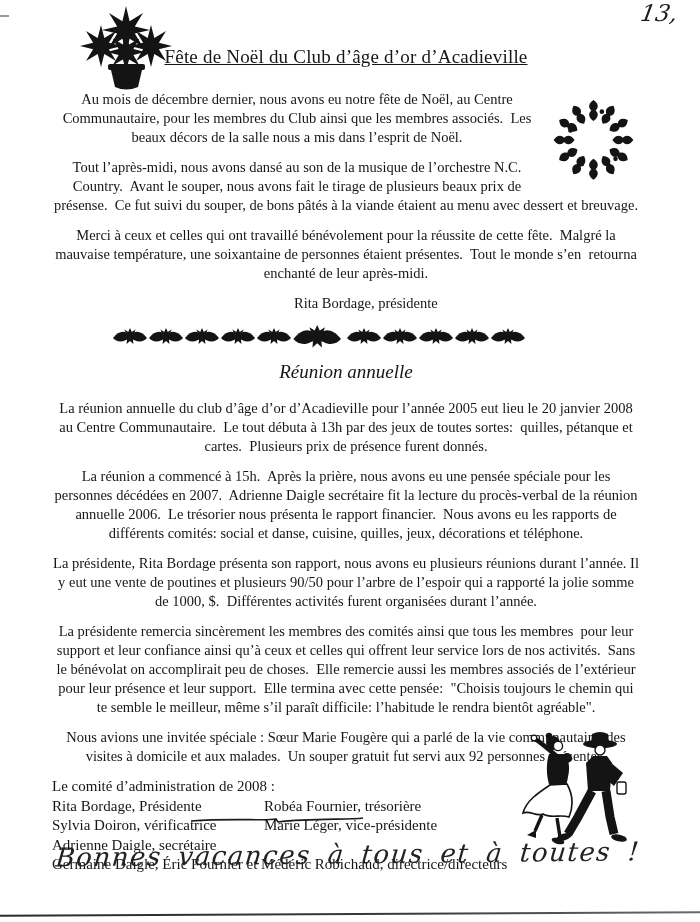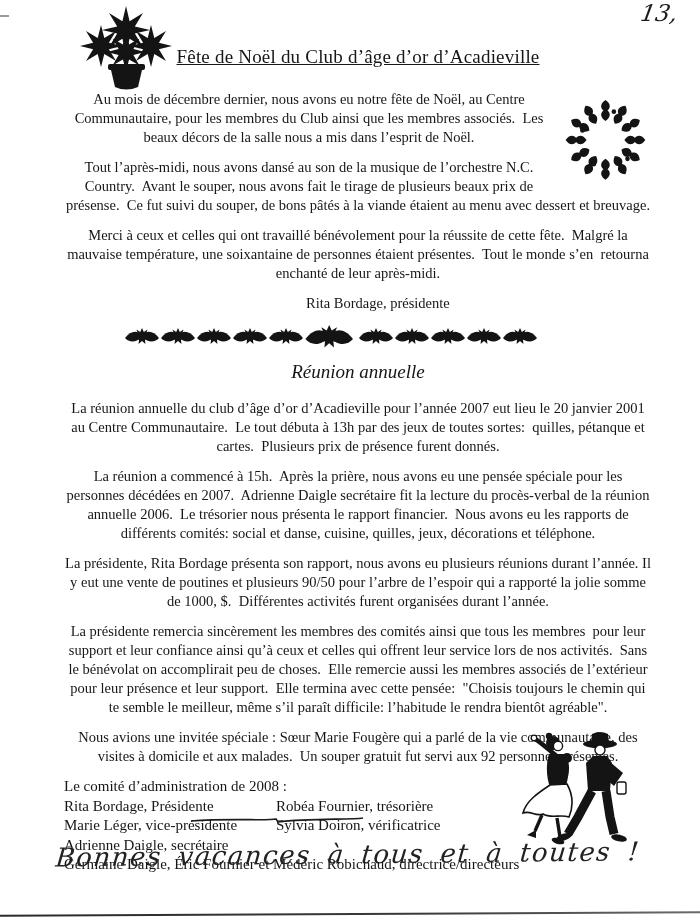--- a/index.html
+++ b/index.html
@@ -1,21 +1,21 @@
 <!DOCTYPE html>
 <html><head>
 <meta charset="utf-8">
 <style>
   html,body { margin:0; padding:0; background:#e8e8e8; }
   .page {
     position:relative; width:700px; height:922px; margin:0 auto;
     background:#ffffff; overflow:hidden;
     font-family:"Liberation Serif", serif; color:#161616;
   }
-  .content { position:absolute; left:64px; top:46px; width:588px; }
+  .content { position:absolute; left:52px; top:46px; width:588px; }
   .doc-title {
     text-align:center; font-size:19px; font-weight:normal;
     text-decoration:underline; margin:0 0 22px 0; letter-spacing:0.2px;
   }
   .section-title {
     text-align:center; font-size:19px; font-weight:normal; margin:4px 0 16px 0;font-style:italic;
   }
   p.body-par {
     font-size:14.5px; line-height:19px; margin:0 0 11px 0;
     white-space:pre-wrap; text-align:center;
@@ -125,33 +125,33 @@
         <use href="#sprig" x="234"></use>
           <use href="#sprig" x="270"></use>
           <use href="#sprig" x="306"></use>
         <use href="#sprig" x="342"></use>
           <use href="#sprig" x="378"></use>
       </g>
     </svg>
 
     <h2 class="section-title">Réunion annuelle</h2>
 
-    <p class="body-par">La réunion annuelle du club d’âge d’or d’Acadieville pour l’année 2007 eut lieu le 20 janvier 2001 au Centre Communautaire.  Le tout débuta à 13h par des jeux de toutes sortes:  quilles, pétanque et cartes.  Plusieurs prix de présence furent donnés.</p>
+    <p class="body-par">La réunion annuelle du club d’âge d’or d’Acadieville pour l’année 2005 eut lieu le 20 janvier 2008 au Centre Communautaire.  Le tout débuta à 13h par des jeux de toutes sortes:  quilles, pétanque et cartes.  Plusieurs prix de présence furent donnés.</p>
     <p class="body-par">La réunion a commencé à 15h.  Après la prière, nous avons eu une pensée spéciale pour les personnes décédées en 2007.  Adrienne Daigle secrétaire fit la lecture du procès-verbal de la réunion annuelle 2006.  Le trésorier nous présenta le rapport financier.  Nous avons eu les rapports de différents comités: social et danse, cuisine, quilles, jeux, décorations et téléphone.</p>
     <p class="body-par">La présidente, Rita Bordage présenta son rapport, nous avons eu plusieurs réunions durant l’année. Il y eut une vente de poutines et plusieurs 90/50 pour l’arbre de l’espoir qui a rapporté la jolie somme de 1000, $.  Différentes activités furent organisées durant l’année.</p>
     <p class="body-par">La présidente remercia sincèrement les membres des comités ainsi que tous les membres  pour leur support et leur confiance ainsi qu’à ceux et celles qui offrent leur service lors de nos activités.  Sans le bénévolat on accomplirait peu de choses.  Elle remercie aussi les membres associés de l’extérieur pour leur présence et leur support.  Elle termina avec cette pensée:  "Choisis toujours le chemin qui te semble le meilleur, même s’il paraît difficile: l’habitude le rendra bientôt agréable".</p>
     <p class="body-par">Nous avions une invitée spéciale : Sœur Marie Fougère qui a parlé de la vie communautaire, des visites à domicile et aux malades.  Un souper gratuit fut servi aux 92 personnes présentes.</p>
 
     <div class="committee">
       <div>Le comité d’administration de 2008 :</div>
       <div class="committee-grid">
         <div>Rita Bordage, Présidente</div>
         <div>Robéa Fournier, trésorière</div>
+        <div>Sylvia Doiron, vérificatrice</div>
         <div>Marie Léger, vice-présidente</div>
-        <div>Sylvia Doiron, vérificatrice</div>
       </div>
       <div>Adrienne Daigle, secrétaire</div>
       <div>Germaine Daigle, Éric Fournier et Médéric Robichaud, directrice/directeurs</div>
     </div>
 
   </div>
 
   <svg class="hand-rule" width="175" height="10" viewBox="0 0 175 10">
     <path d="M1,6 C40,3 78,6 86,4 L88,7 C120,3 160,5 173,3" stroke="#1c1c1c" stroke-width="1.6" fill="none"></path>
   </svg>

